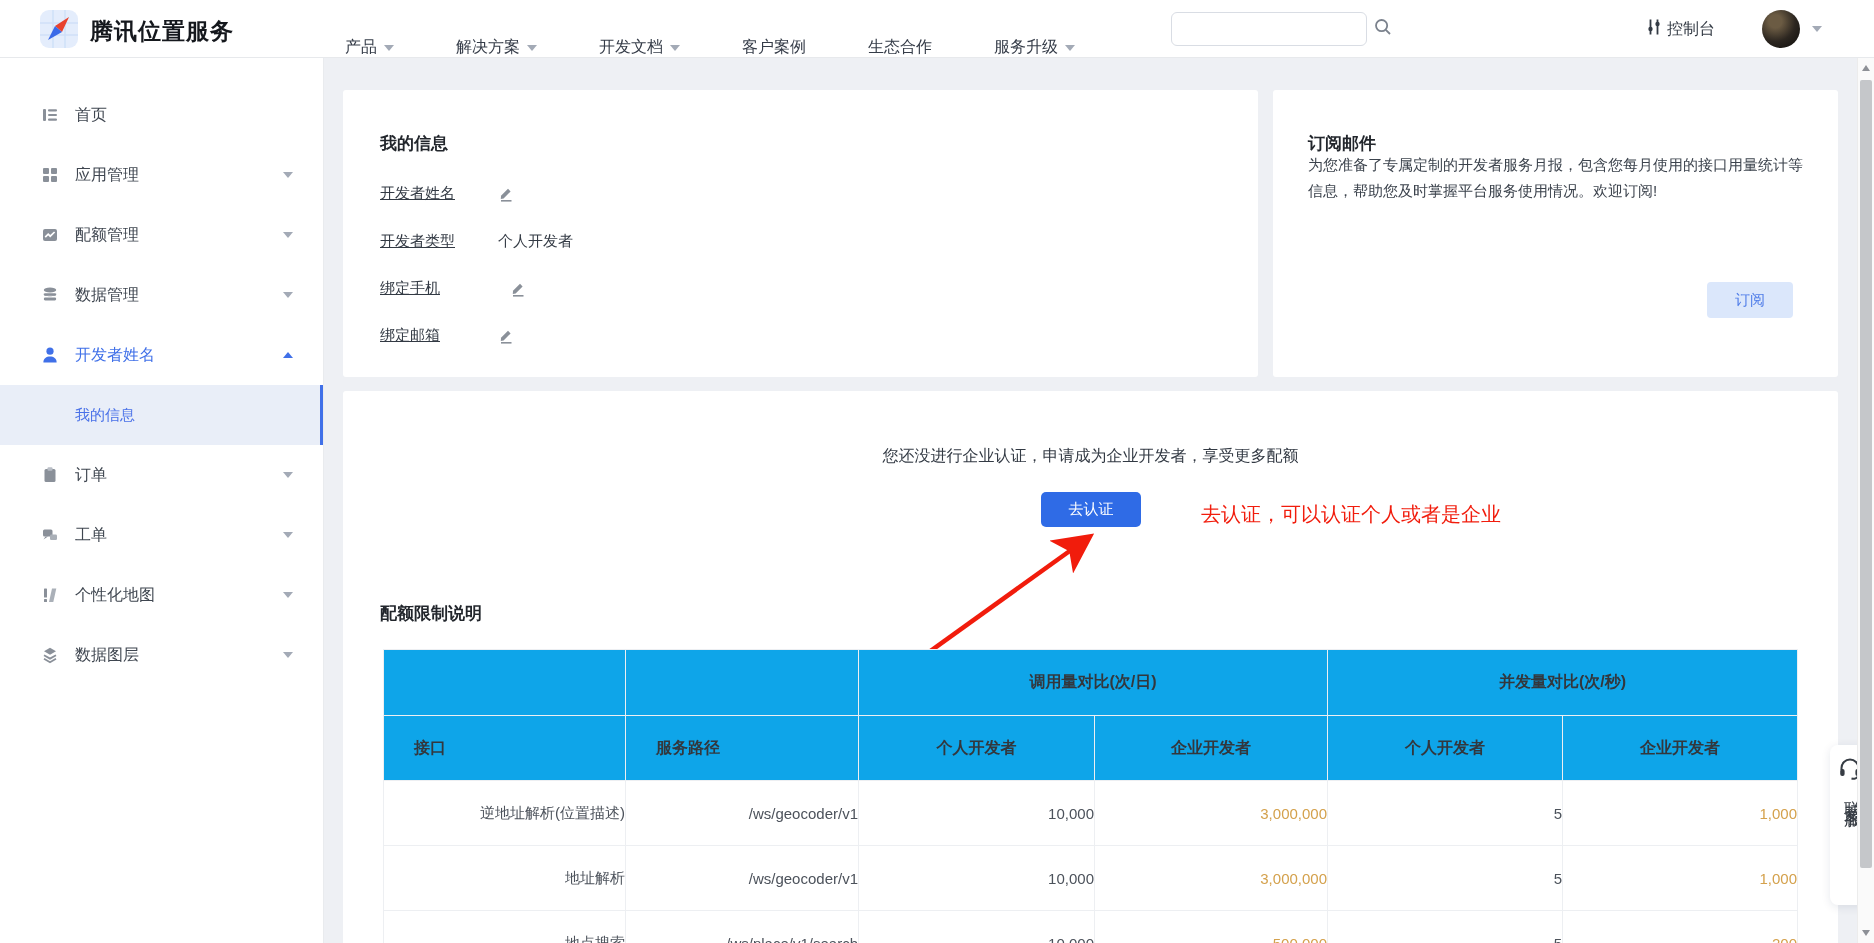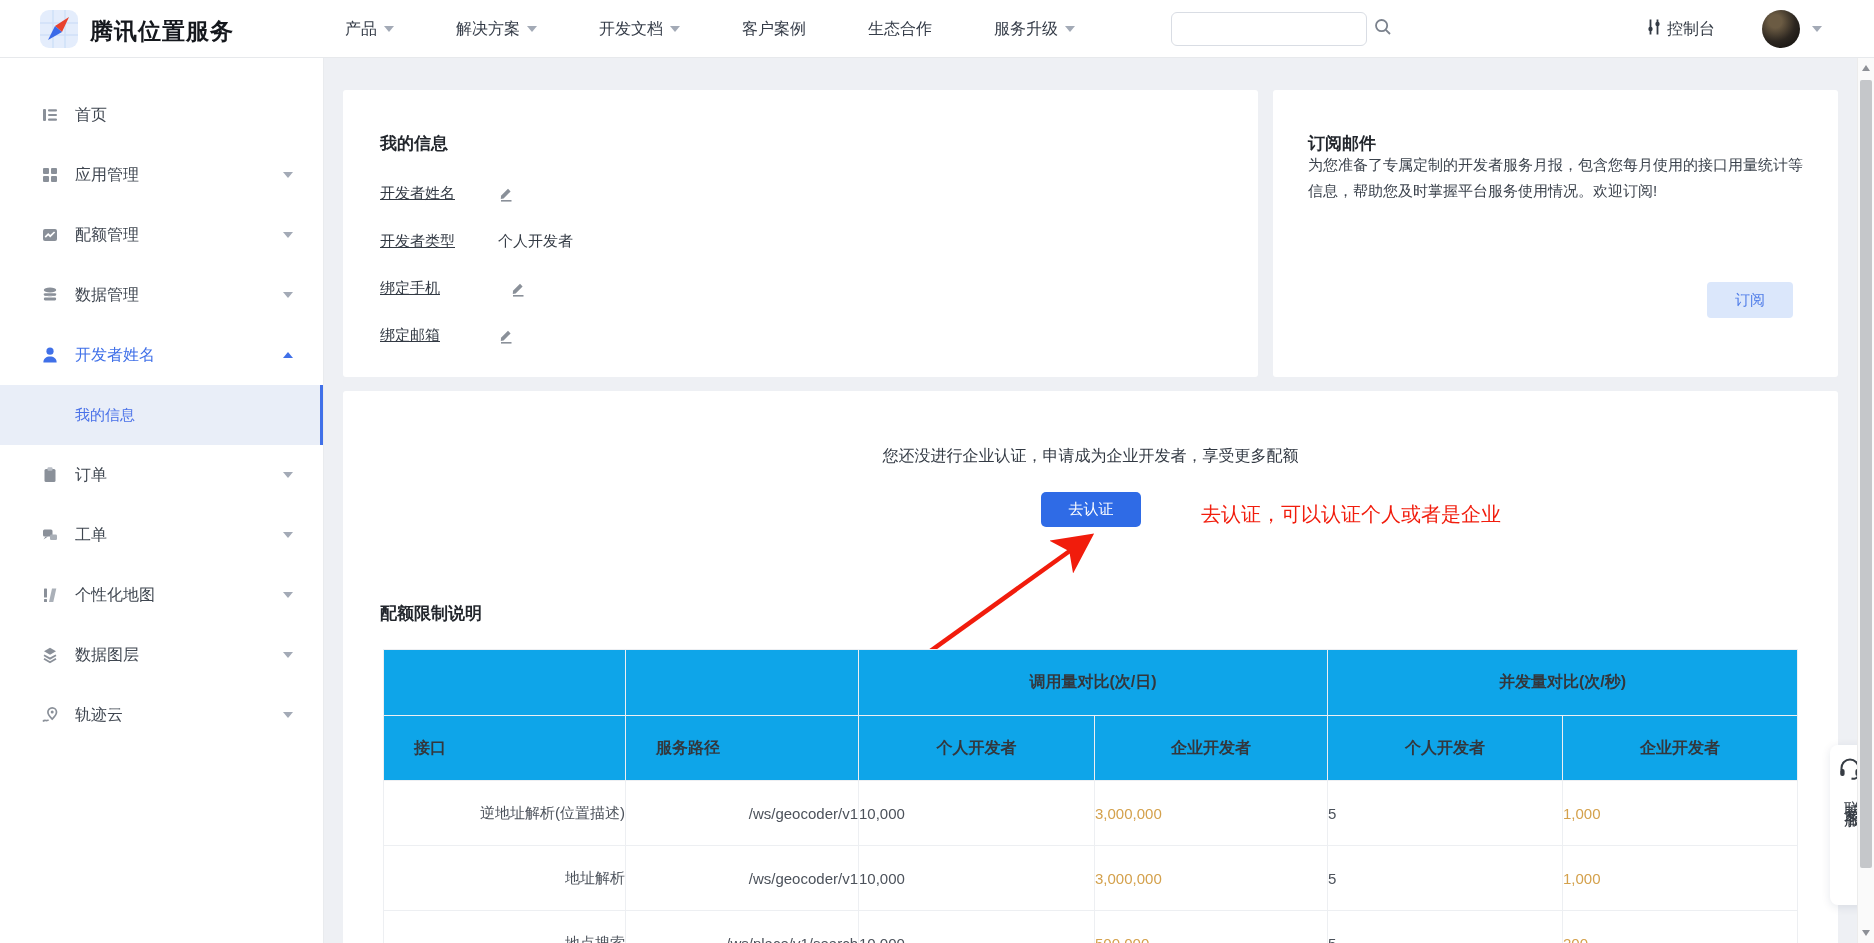--- a/index.html
+++ b/index.html
@@ -5,21 +5,21 @@
   * { margin:0; padding:0; box-sizing:border-box; }
   html,body { width:1874px; height:943px; overflow:hidden; }
   body { font-family:"Liberation Sans","DejaVu Sans",sans-serif; color:#333; background:#eef0f4; }
   #app { position:relative; width:1874px; height:943px; overflow:hidden; }
 
   
   .topbar { position:absolute; left:0; top:0; width:1874px; height:58px; background:#fff;
             border-bottom:1px solid #e7e9ec; z-index:30; }
   .brand { position:absolute; left:40px; top:10px; display:flex; align-items:center; gap:12px; }
   .brand-name { font-size:23px; font-weight:bold; color:#15181d; letter-spacing:1px; }
-  .topnav { position:absolute; left:345px; top:0; height:58px; display:flex; align-items:center; gap:62px; }
+  .topnav { position:absolute; left:345px; top:0; height:58px; display:flex; align-items:flex-end; gap:62px; }
   .topnav-item { display:flex; align-items:center; gap:7px; font-size:16px; color:#353c48; cursor:pointer; }
   .caret-down { width:0; height:0; border-left:5px solid transparent; border-right:5px solid transparent;
                 border-top:6px solid #a3aab6; }
   .caret-up-blue { width:0; height:0; border-left:5px solid transparent; border-right:5px solid transparent;
                 border-bottom:6px solid #4070e8; }
   .search-box { position:absolute; left:1171px; top:12px; width:196px; height:34px; border:1px solid #d9dde4;
                 border-radius:6px; background:#fff; display:flex; align-items:center; }
   .search-box input { flex:1; border:none; outline:none; height:30px; padding:0 8px 0 12px; font-size:14px; background:transparent; }
   .search-box .mag { margin-right:9px; }
   .console-entry { position:absolute; left:1645px; top:0; height:58px; display:flex; align-items:center; gap:4px;
@@ -66,21 +66,21 @@
   .quota-title { position:absolute; left:37px; top:211px; font-size:17px; font-weight:bold; color:#22262c; }
   .quota-table { position:absolute; left:40px; top:258px; width:1414px; border-collapse:collapse; table-layout:fixed; }
   .quota-table th, .quota-table td { border:1px solid #edeff2; font-weight:normal; }
   .quota-table thead th { background:#0ea5e9; font-weight:bold; font-size:16px; color:#33373d; }
   .quota-table thead tr.group-row th { height:66px; }
   .quota-table thead tr.col-row th { height:65px; }
   .quota-table thead th.lft { text-align:left; padding-left:30px; }
   .quota-table tbody tr { height:65px; background:#fff; }
   .quota-table td { font-size:15px; color:#4c525b; }
   .quota-table td.txt { text-align:right; padding-left:30px; }
-  .quota-table td.num { text-align:left; }
+  .quota-table td.num { text-align:right; }
   .quota-table td.orange { color:#d4a14c; }
 
   
   .contact { position:absolute; left:1830px; top:745px; width:44px; height:160px; background:#fff;
              border-radius:8px 0 0 8px; box-shadow:0 2px 10px rgba(20,40,80,.10); z-index:20; cursor:pointer; }
   .contact .hp { position:absolute; left:7px; top:11px; }
   .contact .vtxt { position:absolute; left:11px; top:42px; writing-mode:vertical-lr; text-orientation:upright;
                    font-size:17px; color:#363c44; letter-spacing:4px; }
   .scrollbar { position:absolute; right:0; top:58px; bottom:0; width:17px; background:#fafafa;
                border-left:1px solid #ececec; z-index:40; }
@@ -271,31 +271,20 @@
         <svg width="20" height="20" viewBox="0 0 20 20" fill="none" stroke="#8a9099" stroke-width="1.8">
           <path d="M10 2.8 L16 6.3 L10 9.8 L4 6.3 Z" fill="#8a9099" stroke="none"></path>
           <path d="M4 10.2 L10 13.6 L16 10.2"></path>
           <path d="M4 13.8 L10 17.2 L16 13.8"></path>
         </svg>
       </span>
       <span class="s-label">数据图层</span>
       <span class="s-caret caret-down"></span>
     </div>
 
-    <div class="side-item">
-      <span class="s-icon">
-        <svg width="20" height="20" viewBox="0 0 20 20" fill="none" stroke="#8a9099" stroke-width="1.7">
-          <path d="M12.2 2.8 a4.3 4.3 0 0 1 4.3 4.3 c0 3-4.3 7-4.3 7 s-4.3-4-4.3-7 a4.3 4.3 0 0 1 4.3-4.3Z"></path>
-          <circle cx="12.2" cy="7" r="1.5" fill="#8a9099" stroke="none"></circle>
-          <path d="M3 16.5 c1.8-2.6 3.6 0.4 5.6-1.8"></path>
-        </svg>
-      </span>
-      <span class="s-label">轨迹云</span>
-      <span class="s-caret caret-down"></span>
-    </div>
   </div>
 
   <div class="main">
 
     <div class="card card-info">
       <div class="card-title" style="left:37px; top:42px;">我的信息</div>
       <div class="info-row" style="top:92px;">
         <span class="info-label">开发者姓名</span>
         <span class="pencil">
           <svg width="17" height="17" viewBox="0 0 17 17" fill="#8a9099">

